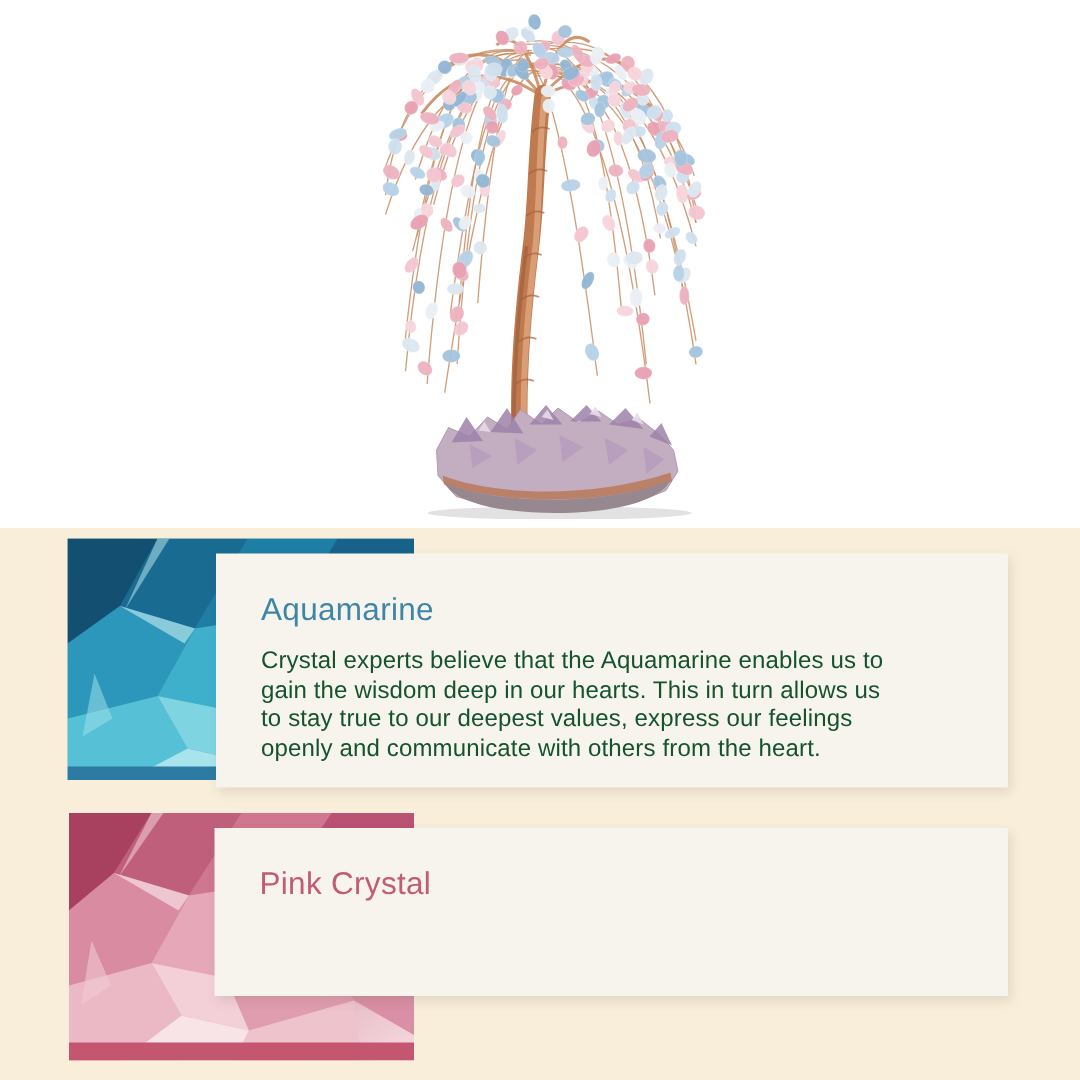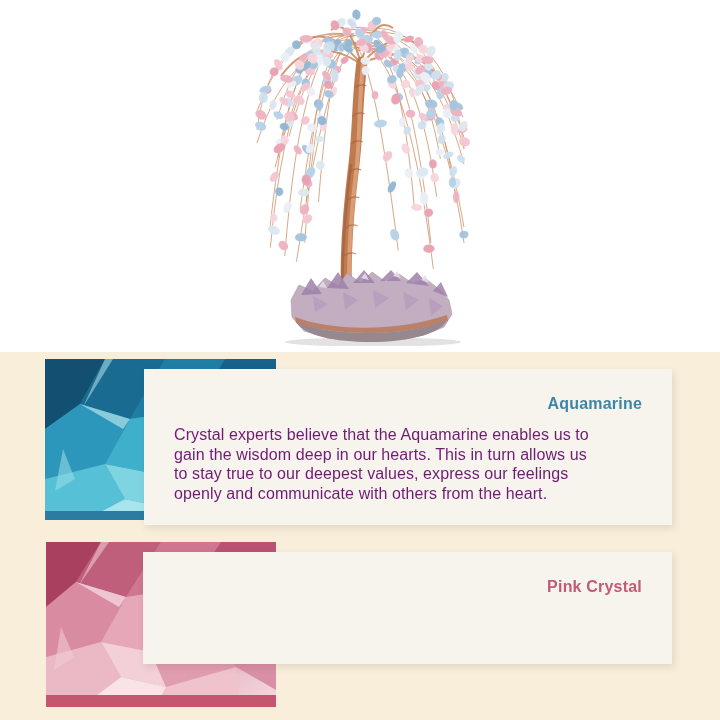--- a/index.html
+++ b/index.html
@@ -23,24 +23,24 @@
   .thumb-aqua{left:45px;top:7px;width:231px;height:161px;}
   .thumb-pink{left:46px;top:190px;width:230px;height:165px;}
   .card{
     position:absolute;background:#f7f4ed;
     box-shadow:2px 3px 7px rgba(90,80,60,0.14);
     padding:26px 30px 0 30px;box-sizing:border-box;
   }
   .card-aqua{left:144px;top:17px;width:528px;height:156px;}
   .card-pink{left:143px;top:200px;width:529px;height:112px;}
   .card h2{
-    margin:0 0 12px 0;font-size:16px;font-weight:bold;letter-spacing:.2px;text-align:right;
+    margin:0 0 12px 0;font-size:21px;font-weight:normal;letter-spacing:.2px;
   }
   .card p{
-    margin:0;font-size:16px;line-height:19.5px;color:#701a75;
+    margin:0;font-size:16px;line-height:19.5px;color:#14532d;
     white-space:pre-line;letter-spacing:.1px;
   }
 </style>
 </head>
 <body>
 
 <div class="top-section">
   <svg id="tree-svg" viewBox="0 0 235 342" xmlns="http://www.w3.org/2000/svg">
     <g id="tree-dynamic">
         <path d="M118,60 Q70,28 38,72" fill="none" stroke="#ca8d63" stroke-width="2" opacity="0.9"></path>

